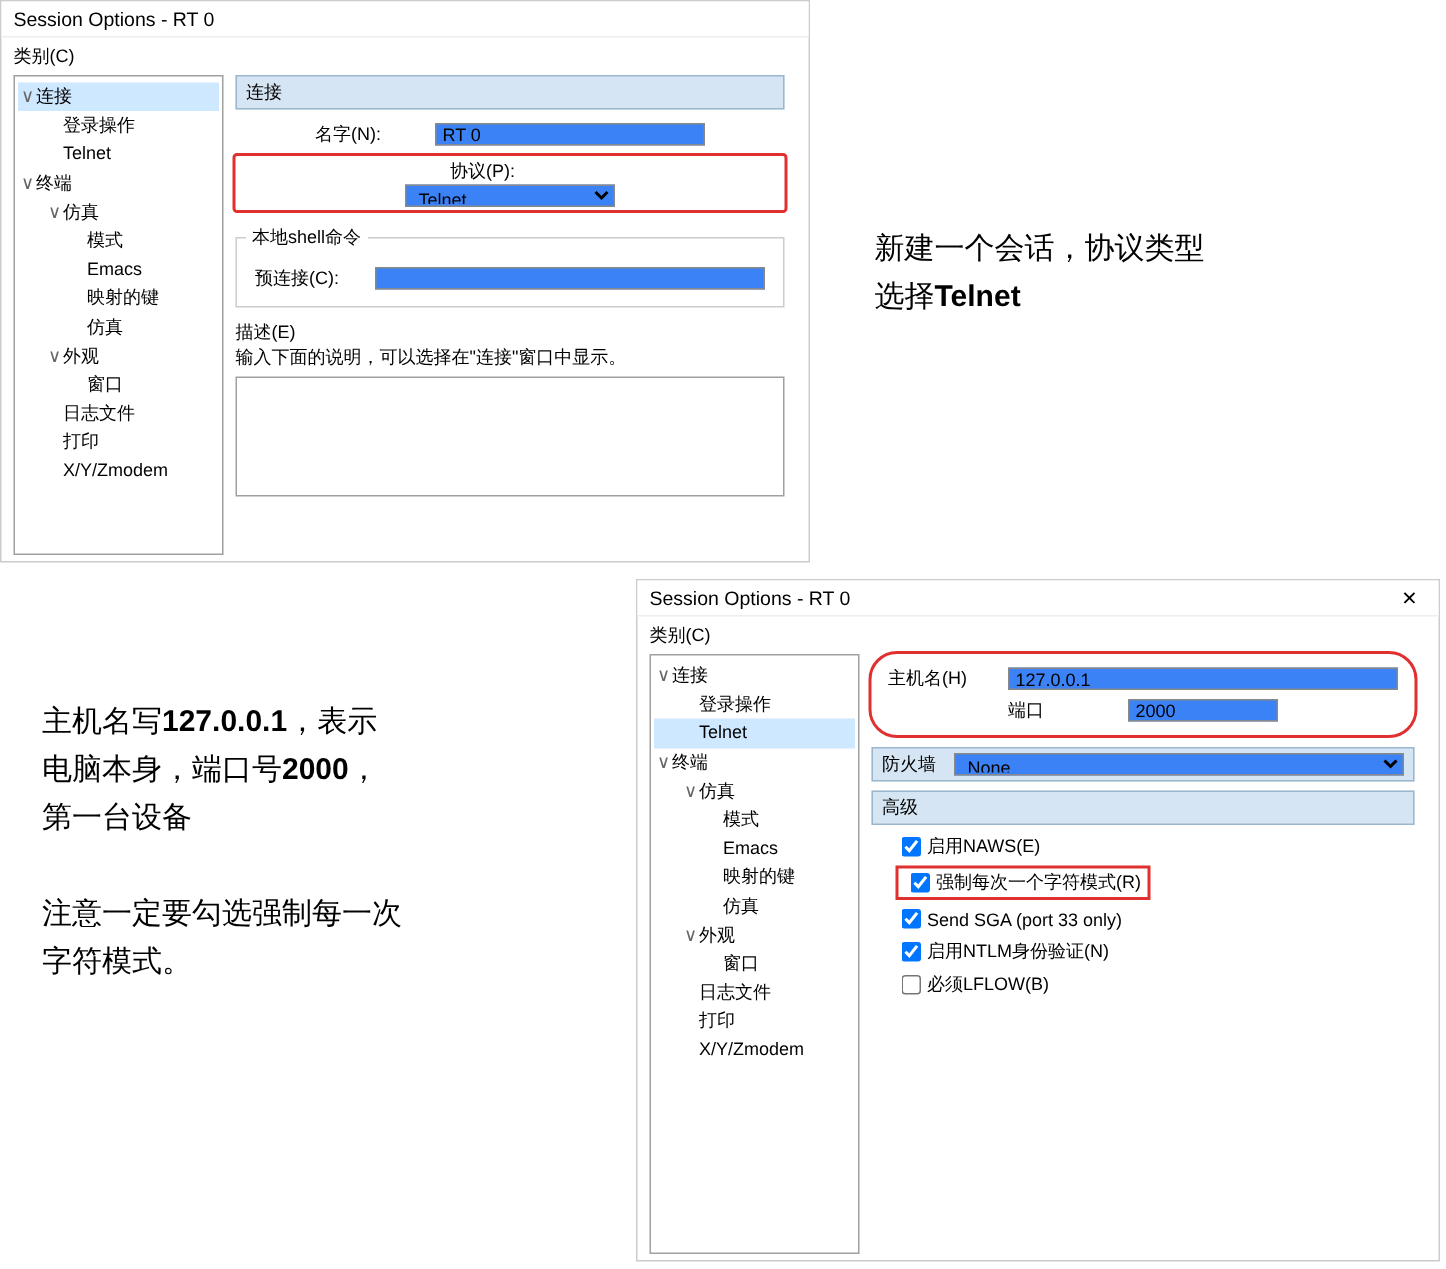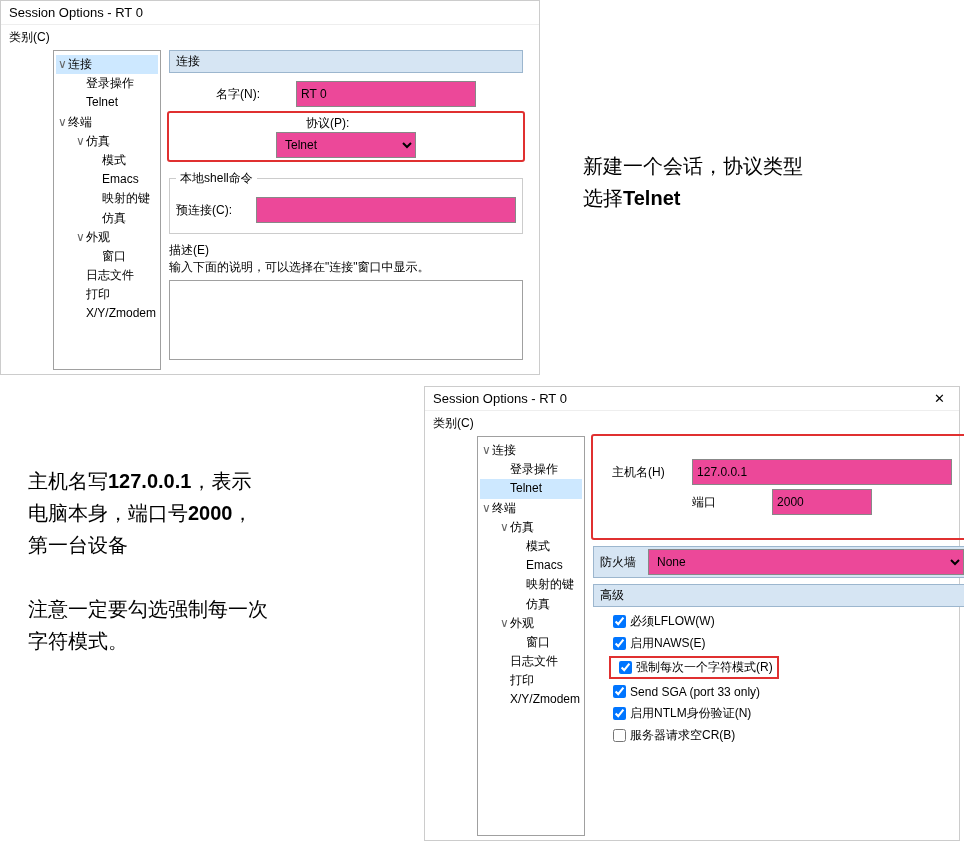--- a/index.html
+++ b/index.html
@@ -38,21 +38,20 @@
     font-size: 12px;
   }
   .tree {
     border: 1px solid #a0a0a0;
     width: 140px;
     height: 100%;
     padding: 4px 2px;
     background: #fff;
     font-size: 12px;
     line-height: 1.6;
-    margin-left: 44px;
   }
   .tree-item {
     white-space: nowrap;
     cursor: pointer;
     padding: 0 2px;
   }
   .tree-item.sel {
     background: #cde8ff;
   }
   .indent0 { padding-left: 2px; }
@@ -80,22 +79,22 @@
     margin: 4px 0;
     justify-content: center;
   }
   .row label {
     width: 80px;
   }
   input[type=text], select {
     border: 1px solid #888;
     padding: 1px 4px;
     font-size: 12px;
-    height: 26px;
-    background: #ec4899;
+    height: 15px;
+    background: #3b82f6;
   }
   .txt-180 { width: 180px; }
   .sel-140 { width: 140px; }
   .txt-100 { width: 100px; }
   .txt-260 { width: 260px; }
   fieldset {
     border: 1px solid #ccc;
     margin: 8px 0;
     padding: 6px;
   }
@@ -226,60 +225,56 @@
         <div class="tree-item indent2"><span class="caret"></span><span>Emacs</span></div>
         <div class="tree-item indent2"><span class="caret"></span><span>映射的键</span></div>
         <div class="tree-item indent2"><span class="caret"></span><span>仿真</span></div>
         <div class="tree-item indent1"><span class="caret">∨</span><span>外观</span></div>
         <div class="tree-item indent2"><span class="caret"></span><span>窗口</span></div>
         <div class="tree-item indent1"><span class="caret"></span><span>日志文件</span></div>
         <div class="tree-item indent1"><span class="caret"></span><span>打印</span></div>
         <div class="tree-item indent1"><span class="caret"></span><span>X/Y/Zmodem</span></div>
       </div>
     <div class="right-pane">
-      <div class="highlight-red" style="padding:19px;margin:-2px -2px 6px -2px;">
+      <div class="highlight-red" style="padding:4px;margin:-2px -2px 6px -2px;border-radius:19px;">
         <div class="row">
           <label>主机名(H)</label>
           <input type="text" style="width: 260px;" value="127.0.0.1">
         </div>
         <div class="row">
           <label>端口</label>
           <input type="text" class="txt-100" value="2000" style="">
         </div>
       </div>
       <div class="group-h" style="display:flex;align-items:center;gap:12px;">
         <span>防火墙</span>
         <select style="flex:1;">
           <option>None</option>
         </select>
       </div>
       <div class="group-h">高级</div>
       <div style="padding-left:14px;">
         <div class="chk-line">
           <input type="checkbox" checked="" style="">
-            <span>必须LFLOW(W)</span>
-        </div>
-        <div class="chk-line">
-          <input type="checkbox" checked="" style="">
             <span>启用NAWS(E)</span>
         </div>
         <div class="chk-line">
           <span class="force-box">
             <input type="checkbox" checked="" style="">
               <span>强制每次一个字符模式(R)</span>
           </span>
         </div>
         <div class="chk-line">
           <input type="checkbox" checked="" style="">
             <span>Send SGA (port 33 only)</span>
         </div>
         <div class="chk-line">
           <input type="checkbox" checked="" style="">
             <span>启用NTLM身份验证(N)</span>
         </div>
         <div class="chk-line">
           <input type="checkbox" style="">
-            <span>服务器请求空CR(B)</span>
+            <span>必须LFLOW(B)</span>
         </div>
       </div>
     </div>
   </div>
 </div>
 
 </body></html>

